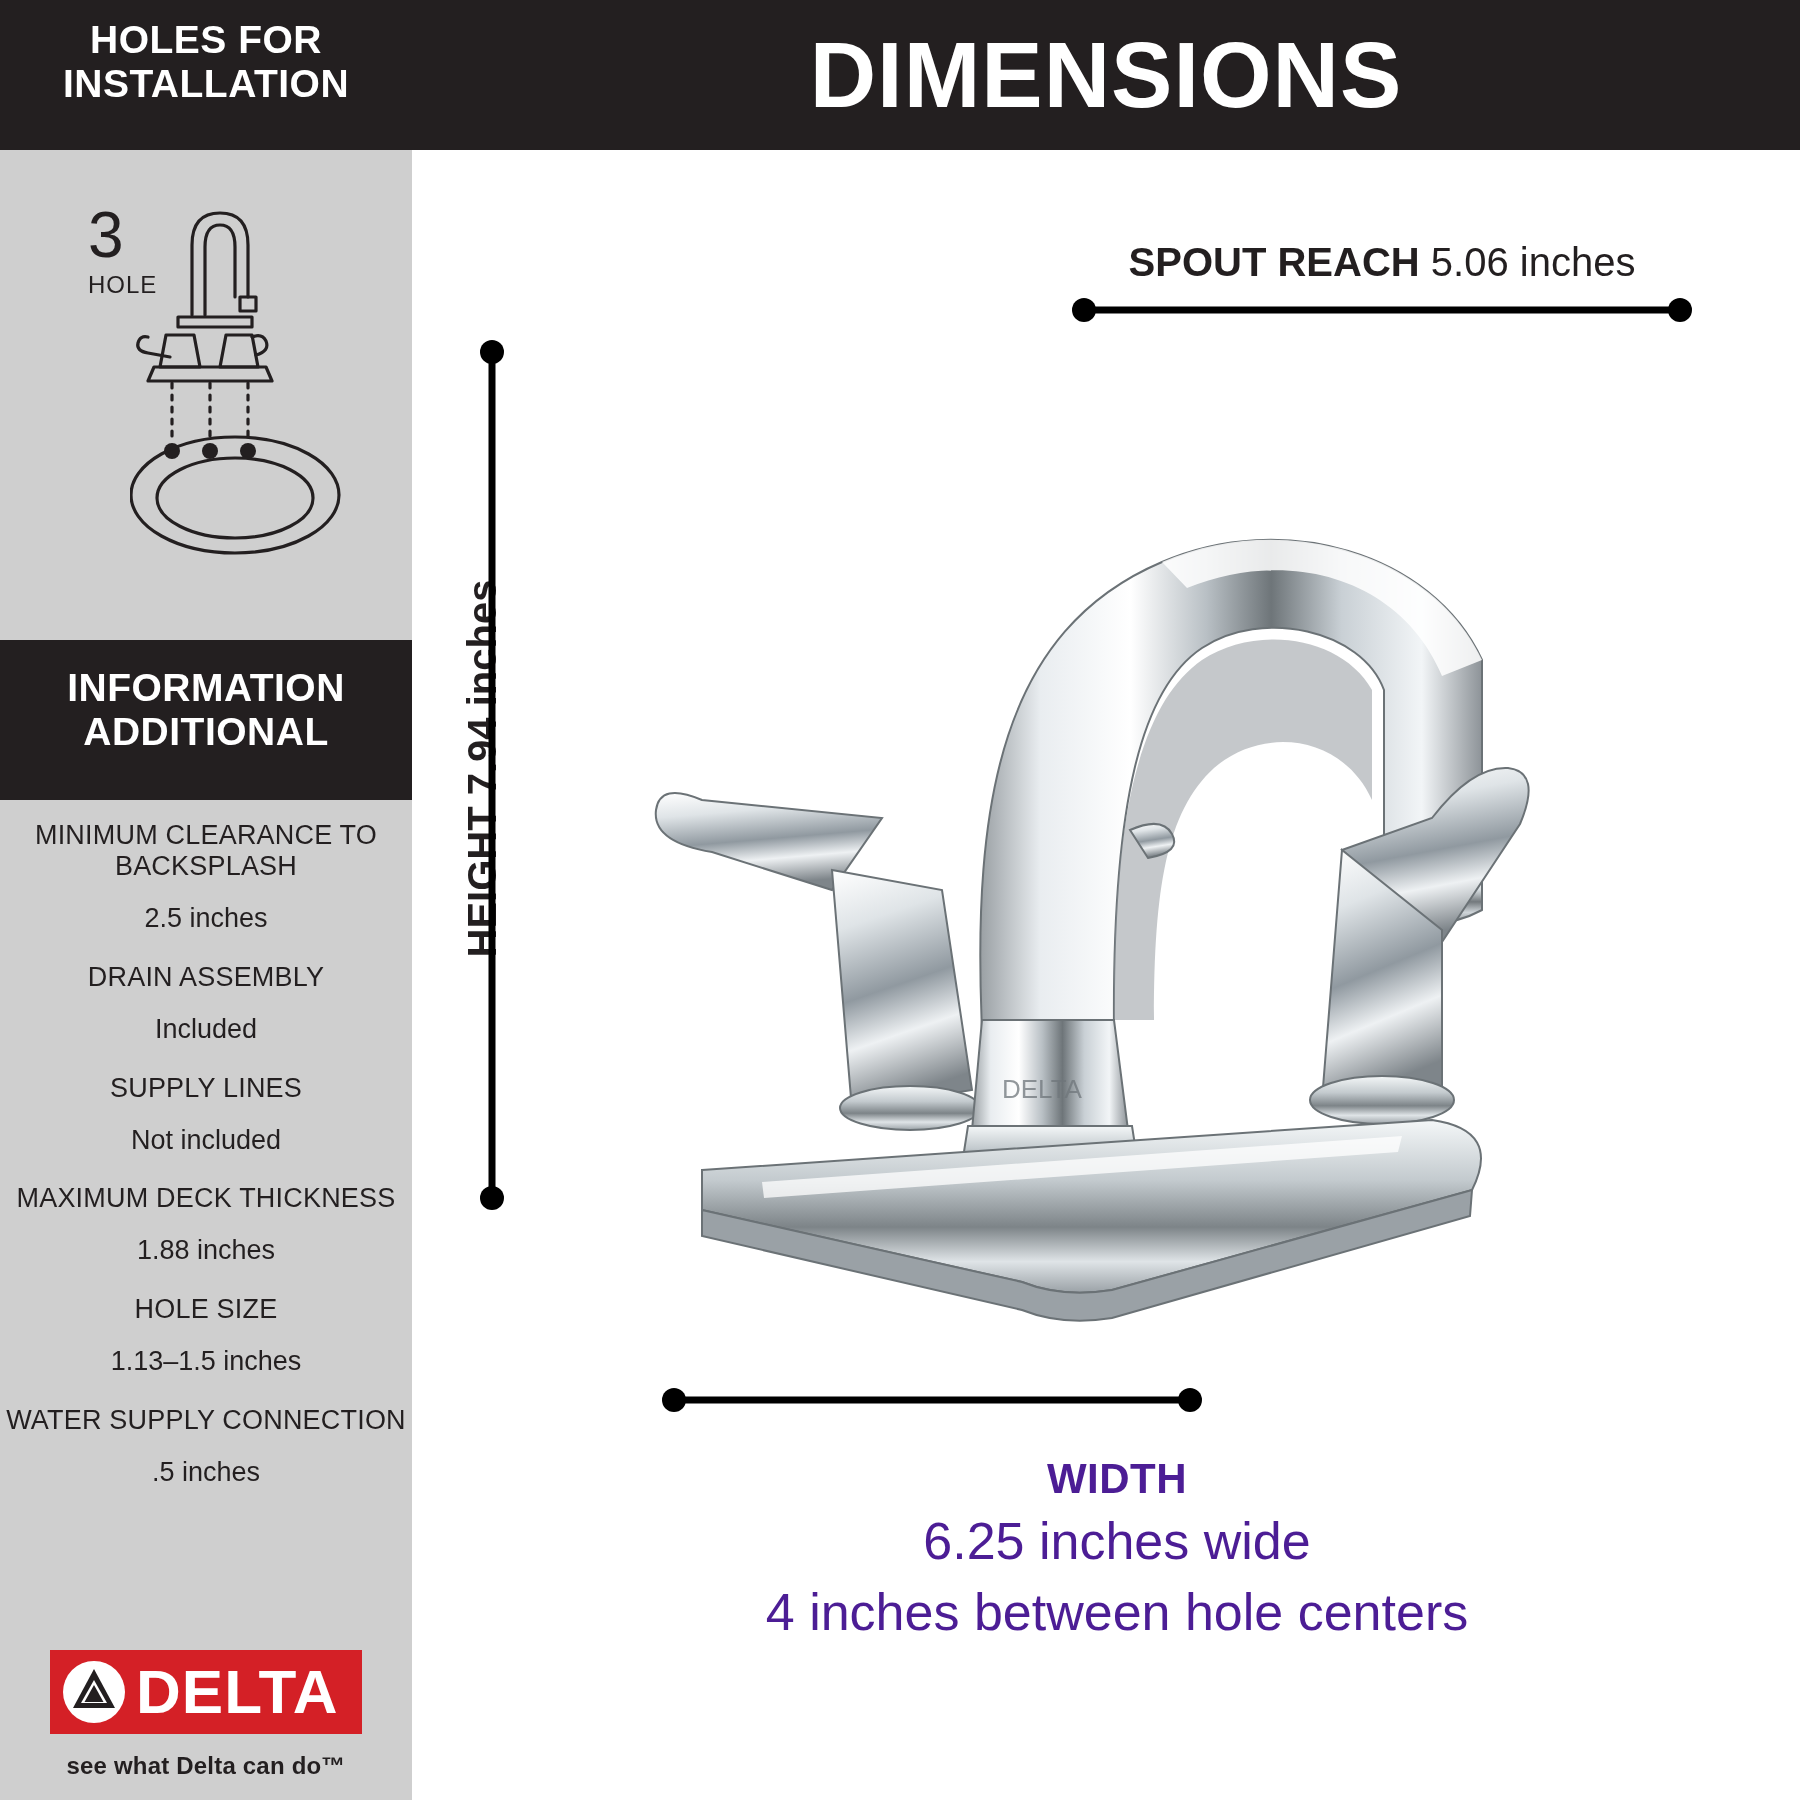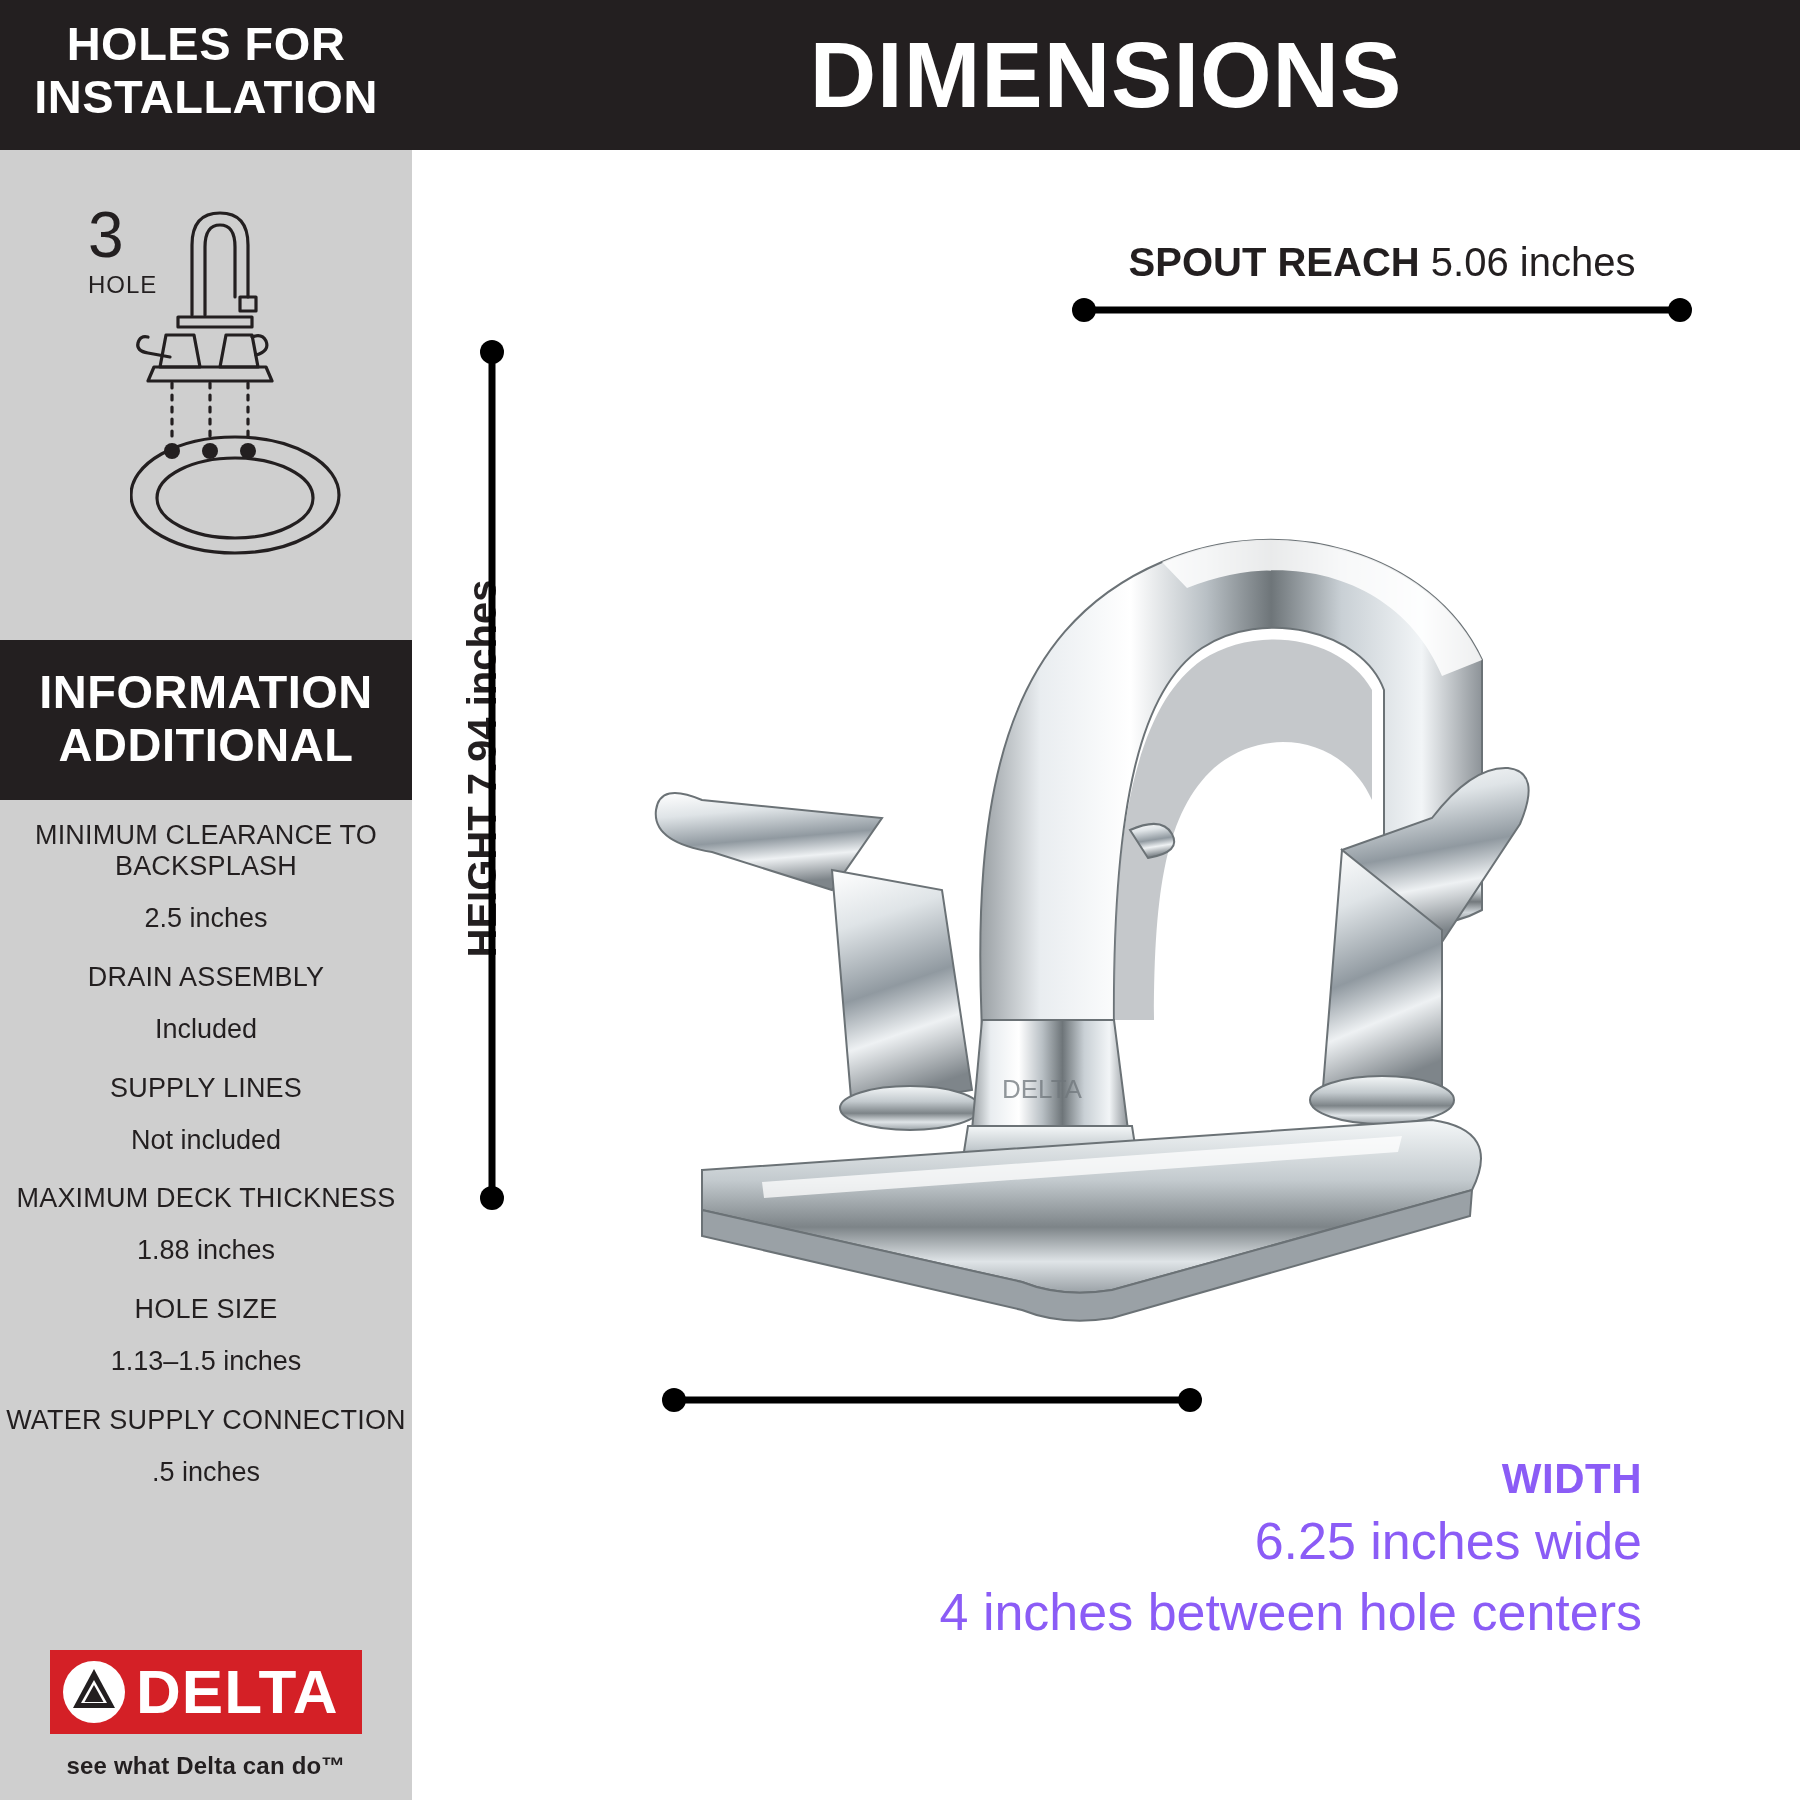--- a/index.html
+++ b/index.html
@@ -29,21 +29,21 @@
     background: #cfcfcf;
   }
   .sidebar-header {
     background: #231f20;
     color: #ffffff;
     padding: 16px 0 20px 0;
     text-align: center;
   }
   .sidebar-header .line {
     font-weight: bold;
-    font-size: 47px;
+    font-size: 39px;
     letter-spacing: 0.5px;
     line-height: 1.12;
   }
   #holes-header {
     height: 150px;
     box-sizing: border-box;
     padding-top: 18px;
   }
   #addinfo-header {
     position: absolute;
@@ -195,22 +195,22 @@
     color: #231f20;
     white-space: nowrap;
   }
 
   
   .width-block {
     position: absolute;
     left: 180px;
     top: 1455px;
     width: 1050px;
-    text-align: right;
-    color: #8b5cf6;
+    text-align: center;
+    color: #4c1d95;
   }
   .width-title {
     font-weight: bold;
     font-size: 42px;
     letter-spacing: 0.5px;
   }
   .width-line {
     font-size: 52px;
     line-height: 1.25;
     margin-top: 6px;

